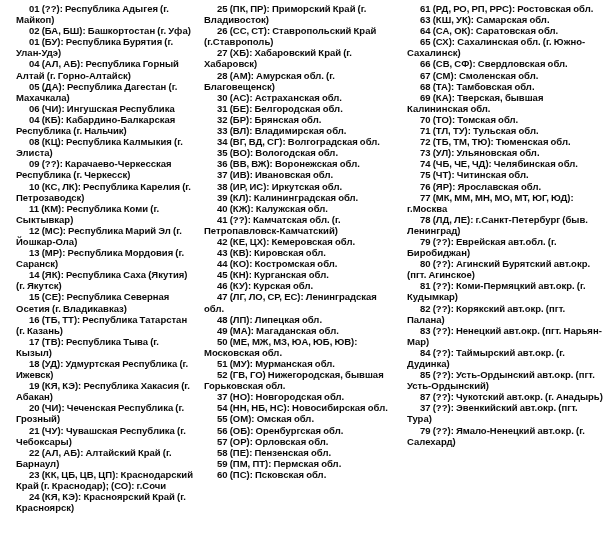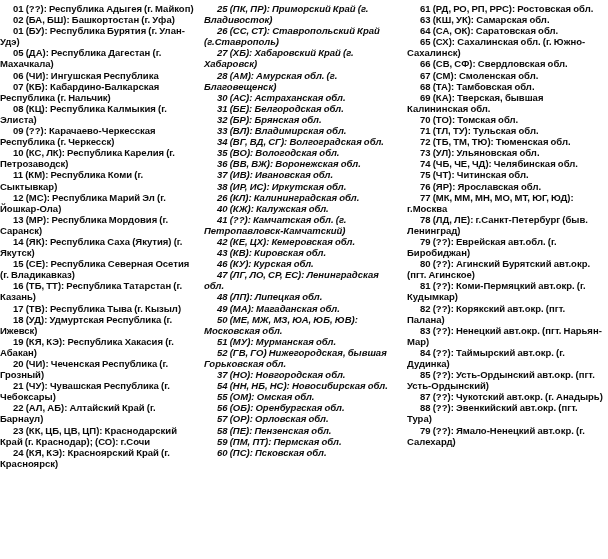--- a/index.html
+++ b/index.html
@@ -13,22 +13,22 @@
     background: #ffffff;
     overflow: hidden;
     display: flex;
     box-sizing: border-box;
     padding-top: 3px;
   }
   .col {
     box-sizing: border-box;
     overflow: hidden;
   }
-  .col-1 { width: 202px; padding-left: 0;  padding-right: 8px; }
-  .col-2 { width: 203px; padding-left: 2px;  padding-right: 8px; font-style: italic; }
+  .col-1 { width: 202px; padding-left: 16px;  padding-right: 8px; }
+  .col-2 { width: 203px; padding-left: 2px;  padding-right: 8px; }
   .col-3 { width: 203px; padding-left: 2px;  padding-right: 4px; }
   p.entry {
     margin: 0;
     padding: 0;
     text-indent: 13px;
     font-family: "Liberation Sans", "DejaVu Sans", sans-serif;
     font-size: 9.5px;
     line-height: 11.1px;
     font-weight: bold;
     color: #0a0a0a;
@@ -38,23 +38,24 @@
   }
 </style>
 </head>
 <body>
 
 <div class="page">
   <div class="col col-1">
       <p class="entry">01 (??): Республика Адыгея (г. Майкоп)</p>
       <p class="entry">02 (БА, БШ): Башкортостан (г. Уфа)</p>
       <p class="entry">01 (БУ): Республика Бурятия (г. Улан-Удэ)</p>
+      <p class="entry">04 (АЛ, АБ): Республика Горный Алтай (г. Горно-Алтайск)</p>
       <p class="entry">05 (ДА): Республика Дагестан (г. Махачкала)</p>
       <p class="entry">06 (ЧИ): Ингушская Республика</p>
-      <p class="entry">07 (КБ): Кабардино-Балкарская Республика (г. Нальчик)</p>
+      <p class="entry">04 (КБ): Кабардино-Балкарская Республика (г. Нальчик)</p>
       <p class="entry">08 (КЦ): Республика Калмыкия (г. Элиста)</p>
       <p class="entry">09 (??): Карачаево-Черкесская Республика (г. Черкесск)</p>
       <p class="entry">10 (КС, ЛК): Республика Карелия (г. Петрозаводск)</p>
       <p class="entry">11 (КМ): Республика Коми (г. Сыктывкар)</p>
       <p class="entry">12 (МС): Республика Марий Эл (г. Йошкар-Ола)</p>
       <p class="entry">13 (МР): Республика Мордовия (г. Саранск)</p>
       <p class="entry">14 (ЯК): Республика Саха (Якутия) (г. Якутск)</p>
       <p class="entry">15 (СЕ): Республика Северная Осетия (г. Владикавказ)</p>
       <p class="entry">16 (ТБ, ТТ): Республика Татарстан (г. Казань)</p>
       <p class="entry">17 (ТВ): Республика Тыва (г. Кызыл)</p>
@@ -73,25 +74,27 @@
       <p class="entry">28 (АМ): Амурская обл. (г. Благовещенск)</p>
       <p class="entry">30 (АС): Астраханская обл.</p>
       <p class="entry">31 (БЕ): Белгородская обл.</p>
       <p class="entry">32 (БР): Брянская обл.</p>
       <p class="entry">33 (ВЛ): Владимирская обл.</p>
       <p class="entry">34 (ВГ, ВД, СГ): Волгоградская обл.</p>
       <p class="entry">35 (ВО): Вологодская обл.</p>
       <p class="entry">36 (ВВ, ВЖ): Воронежская обл.</p>
       <p class="entry">37 (ИВ): Ивановская обл.</p>
       <p class="entry">38 (ИР, ИС): Иркутская обл.</p>
-      <p class="entry">26 (КЛ): Калининградская обл.</p>
+      <p class="entry">39 (КЛ): Калининградская обл.</p>
       <p class="entry">40 (КЖ): Калужская обл.</p>
       <p class="entry">41 (??): Камчатская обл. (г. Петропавловск-Камчатский)</p>
       <p class="entry">42 (КЕ, ЦХ): Кемеровская обл.</p>
       <p class="entry">43 (КВ): Кировская обл.</p>
+      <p class="entry">44 (КО): Костромская обл.</p>
+      <p class="entry">45 (КН): Курганская обл.</p>
       <p class="entry">46 (КУ): Курская обл.</p>
       <p class="entry">47 (ЛГ, ЛО, СР, ЕС): Ленинградская обл.</p>
       <p class="entry">48 (ЛП): Липецкая обл.</p>
       <p class="entry">49 (МА): Магаданская обл.</p>
       <p class="entry">50 (МЕ, МЖ, МЗ, ЮА, ЮБ, ЮВ): Московская обл.</p>
       <p class="entry">51 (МУ): Мурманская обл.</p>
       <p class="entry">52 (ГВ, ГО) Нижегородская, бывшая Горьковская обл.</p>
       <p class="entry">37 (НО): Новгородская обл.</p>
       <p class="entry">54 (НН, НБ, НС): Новосибирская обл.</p>
       <p class="entry">55 (ОМ): Омская обл.</p>
@@ -120,16 +123,16 @@
       <p class="entry">77 (МК, ММ, МН, МО, МТ, ЮГ, ЮД): г.Москва</p>
       <p class="entry">78 (ЛД, ЛЕ): г.Санкт-Петербург (быв. Ленинград)</p>
       <p class="entry">79 (??): Еврейская авт.обл. (г. Биробиджан)</p>
       <p class="entry">80 (??): Агинский Бурятский авт.окр. (пгт. Агинское)</p>
       <p class="entry">81 (??): Коми-Пермяцкий авт.окр. (г. Кудымкар)</p>
       <p class="entry">82 (??): Корякский авт.окр. (пгт. Палана)</p>
       <p class="entry">83 (??): Ненецкий авт.окр. (пгт. Нарьян-Мар)</p>
       <p class="entry">84 (??): Таймырский авт.окр. (г. Дудинка)</p>
       <p class="entry">85 (??): Усть-Ордынский авт.окр. (пгт. Усть-Ордынский)</p>
       <p class="entry">87 (??): Чукотский авт.окр. (г. Анадырь)</p>
-      <p class="entry">88 (??): Эвенкийский авт.окр. (пгт. Тура)</p>
+      <p class="entry">37 (??): Эвенкийский авт.окр. (пгт. Тура)</p>
       <p class="entry">79 (??): Ямало-Ненецкий авт.окр. (г. Салехард)</p>
     </div>
 </div>
 
 </body></html>

